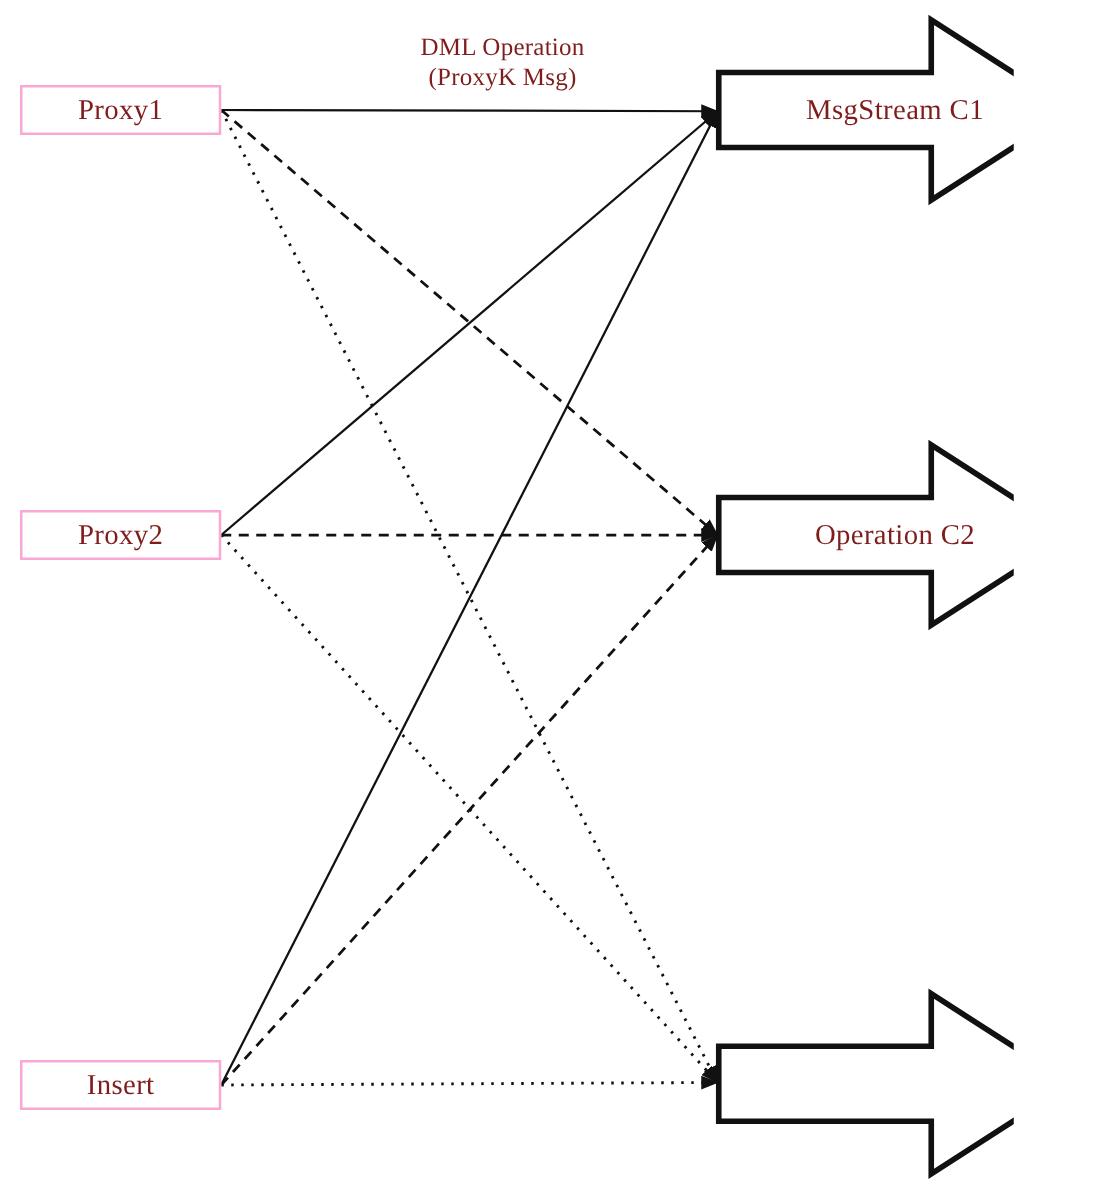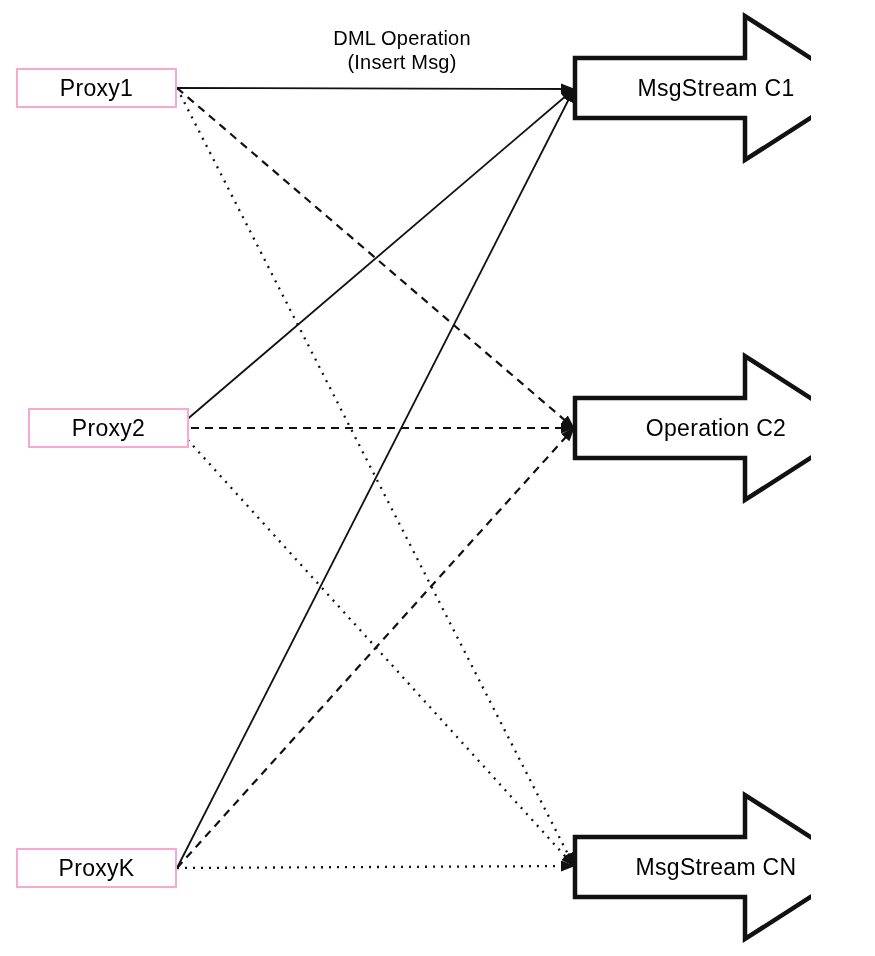--- a/index.html
+++ b/index.html
@@ -5,22 +5,22 @@
   html, body {
     margin: 0;
     padding: 0;
     background: #ffffff;
   }
   .canvas {
     position: relative;
     width: 811px;
     height: 956px;
     background: #ffffff;
-    font-family: Liberation Sans, sans-serif;
-    color: #000000;
+    font-family: Liberation Serif, serif;
+    color: #7f1d1d;
     overflow: hidden;
   }
   .links-layer {
     position: absolute;
     left: 0;
     top: 0;
     width: 875px;
     height: 956px;
   }
   .bigarrow {
@@ -38,21 +38,21 @@
     border: 2px solid #f9a8d4;
     background: #ffffff;
     display: flex;
     align-items: center;
     justify-content: center;
     font-size: 23px;
     letter-spacing: 0.3px;
     white-space: nowrap;
   }
   .proxy-box.p1 { top: 68px; }
-  .proxy-box.p2 { top: 408px; margin-left: 12px; }
+  .proxy-box.p2 { top: 408px; }
   .proxy-box.pk { top: 848px; }
   .stream-label {
     position: absolute;
     left: 575px;
     width: 282px;
     height: 30px;
     display: flex;
     align-items: center;
     justify-content: center;
     font-size: 23px;
@@ -101,36 +101,33 @@
         <line x1="177" y1="428" x2="574" y2="428" stroke="#111111" stroke-width="2.2" stroke-dasharray="8 6" marker-end="url(#arrowhead)"></line>
         <line x1="177" y1="428" x2="574" y2="866" stroke="#111111" stroke-width="2.3" stroke-dasharray="2 6" marker-end="url(#arrowhead)"></line>
         <line x1="177" y1="868" x2="574" y2="89" stroke="#111111" stroke-width="1.8" marker-end="url(#arrowhead)"></line>
         <line x1="177" y1="868" x2="574" y2="428" stroke="#111111" stroke-width="2.2" stroke-dasharray="8 6" marker-end="url(#arrowhead)"></line>
         <line x1="177" y1="868" x2="574" y2="866" stroke="#111111" stroke-width="2.3" stroke-dasharray="2 6" marker-end="url(#arrowhead)"></line>
       </g>
   </svg>
 
   <div class="dml-annotation">
     <span>DML Operation</span>
-    <span>(Insert Msg)</span>
+    <span>(ProxyK Msg)</span>
   </div>
 
   <div class="proxy-box p1">
     <span>Proxy1</span>
   </div>
   <div class="proxy-box p2">
     <span>Proxy2</span>
   </div>
   <div class="proxy-box pk">
-    <span>ProxyK</span>
+    <span>Insert</span>
   </div>
 
   <div class="stream-label s1">
     <span>MsgStream C1</span>
   </div>
   <div class="stream-label s2">
     <span>Operation C2</span>
   </div>
-  <div class="stream-label sn">
-    <span>MsgStream CN</span>
-  </div>
 
 </div>
 
 </body></html>

